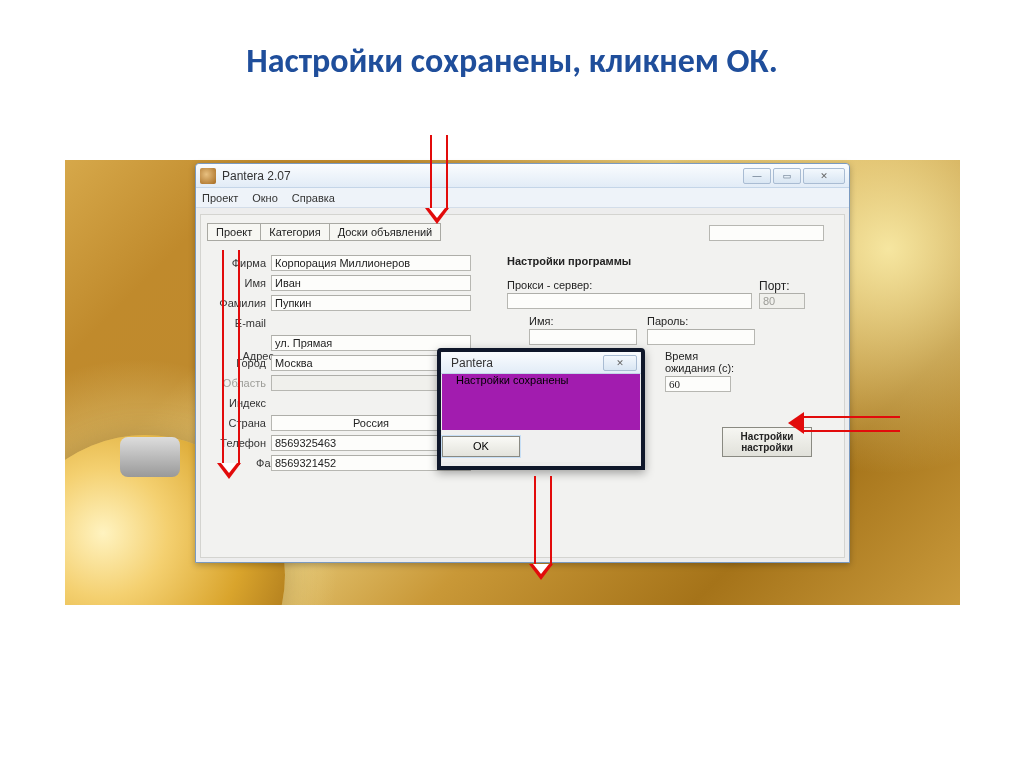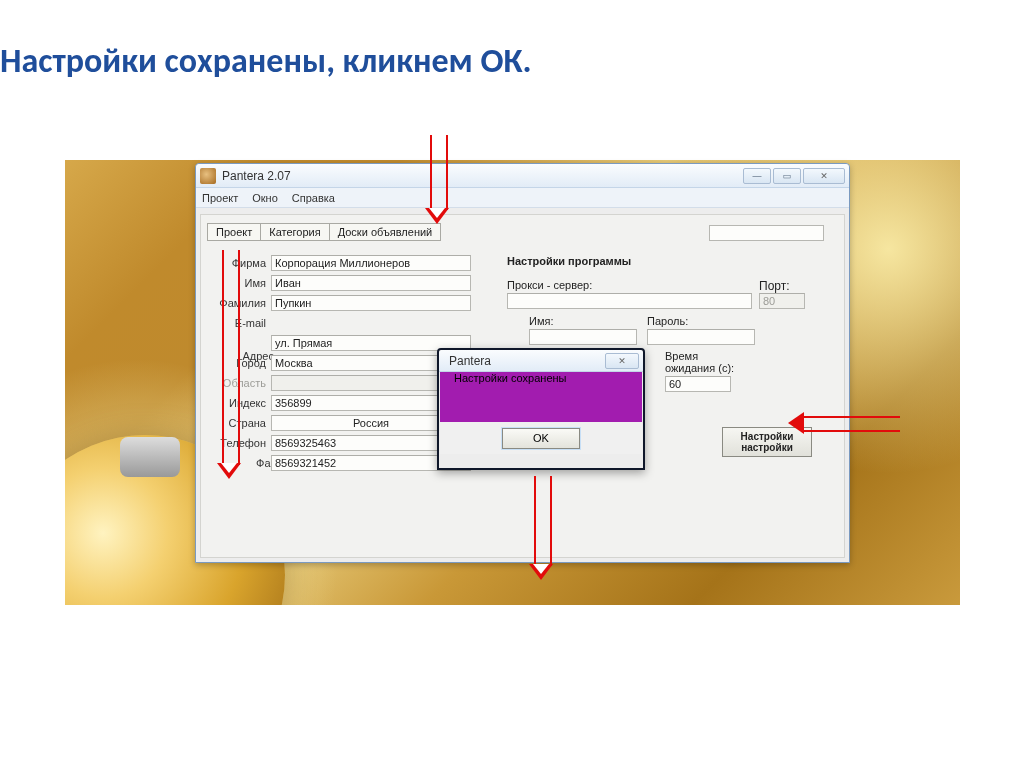--- a/index.html
+++ b/index.html
@@ -4,20 +4,21 @@
 <style>
   * { box-sizing: border-box; margin: 0; padding: 0; }
   body {
     width: 1024px; height: 767px;
     background: #fff;
     font-family: Tahoma, Verdana, sans-serif;
     position: relative;
     overflow: hidden;
   }
   .slide-title {
+    text-align: center;
     font-size: 34px;
     font-weight: bold;
     color: #1f4e9b;
     padding-top: 40px;
     font-family: Calibri, Arial, sans-serif;
   }
   .photo-bg {
     position: absolute;
     left: 65px; top: 160px;
     width: 895px; height: 445px;
@@ -143,36 +144,36 @@
     text-align:center;
     display:flex; align-items:center; justify-content:center;
     line-height:1.15;
   }
   
   .dlg{
     position:absolute;
     left:437px; top:348px;
     width:208px; height:122px;
     background:#ededed;
-    border:2px solid #0f172a;
+    border:4px solid #0f172a;
     border-radius:4px 4px 0 0;
     box-shadow: 0 3px 10px rgba(0,0,0,0.35);
     font-size:11px;
   }
   .dlg .titlebar{ height:22px;}
   .dlg-body{
     position:absolute; left:1px; right:1px; top:22px; bottom:34px;
     background:#a21caf;
     display:flex; align-items:flex-start;
     padding-left:14px;
   }
   .dlg-foot{
-    position:absolute; left:1px; right:1px; bottom:14px; height:32px;
+    position:absolute; left:1px; right:1px; bottom:4px; height:32px;
     background:#f0f0f0;
-    display:flex; align-items:center; justify-content:center;
+    display:flex; align-items:center; 
   }
   .ok-btn{
     width:78px; height:21px;
     border:1px solid #8a8a82;
     background: linear-gradient(#fafaf6,#e3e3dc);
     font-size:11px;
     display:flex;align-items:center;justify-content:center;
     box-shadow: 0 0 0 1px #c7dff6;
   }
   
@@ -261,21 +262,20 @@
       <div class="lbl" style="left:12px; top:92px;margin-top:13px;">Адрес</div>
       <div class="fld" style="left:64px; top:90px; width:200px;">ул. Прямая</div>
 
       <div class="lbl" style="left:4px; top:112px;">Город</div>
       <div class="fld" style="left:64px; top:110px; width:200px;">Москва</div>
 
       <div class="lbl disabled" style="left:4px; top:132px;">Область</div>
       <div class="fld disabled" style="left:64px; top:130px; width:200px;"></div>
 
       <div class="lbl" style="left:4px; top:152px;">Индекс</div>
-      <div class="fld" style="left:64px; top:150px; width:200px;">356899</div>
 
       <div class="lbl" style="left:4px; top:172px;">Страна</div>
       <div class="fld" style="left:64px; top:170px; width:200px;text-align:center;">Россия</div>
 
       <div class="lbl" style="left:4px; top:192px;">Телефон</div>
       <div class="fld" style="left:64px; top:190px; width:200px;">8569325463</div>
 
       <div class="lbl" style="left:19px; top:212px;">Факс</div>
       <div class="fld" style="left:64px; top:210px; width:200px;">8569321452</div>
 
@@ -286,21 +286,21 @@
       <div class="fld" style="left:300px; top:48px; width:245px;"></div>
       <div class="fld disabled" style="left:552px; top:48px; width:46px;">80</div>
 
       <div style="position:absolute; left:322px; top:70px; font-size:11px;">Имя:</div>
       <div style="position:absolute; left:440px; top:70px; font-size:11px;">Пароль:</div>
       <div class="fld" style="left:322px; top:84px; width:108px;"></div>
       <div class="fld" style="left:440px; top:84px; width:108px;"></div>
 
       <div style="position:absolute; left:458px; top:105px; font-size:11px;">Время</div>
       <div style="position:absolute; left:458px; top:117px; font-size:11px;">ожидания (с):</div>
-      <div class="fld" style="left:458px; top:131px; width:66px;">60</div>
+      <div class="fld" style="left:458px; top:131px; width:66px;font-family:Liberation Serif, serif;">60</div>
 
       <div class="save-btn">Настройки настройки</div>
     </div>
   </div>
 </div>
 
 <div class="dlg">
   <div class="titlebar">
     <div class="title-text" style="padding-left:6px;">Pantera</div>
     <div class="win-btn close" style="width:34px;">✕</div>

